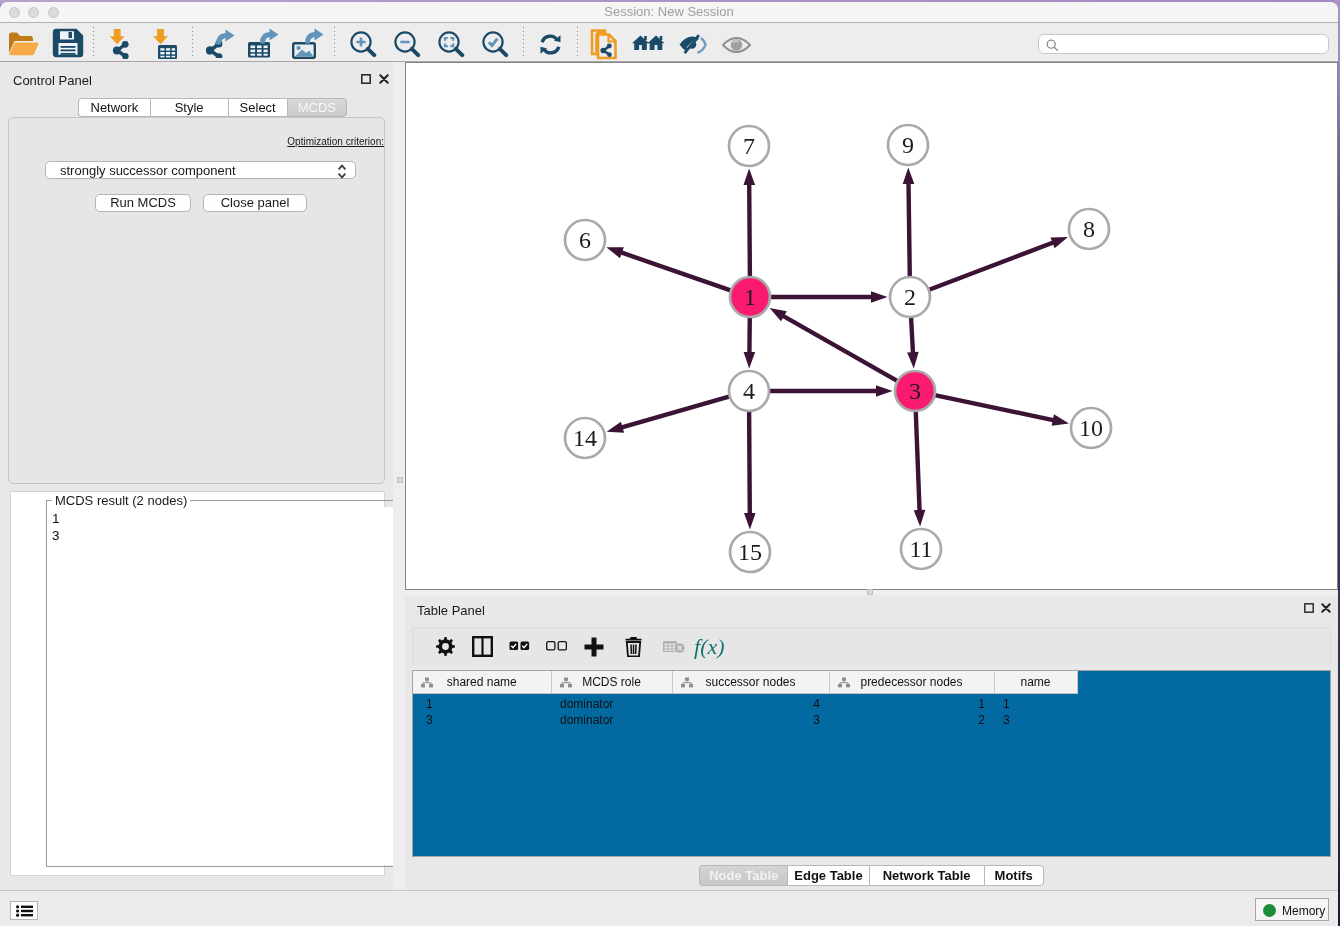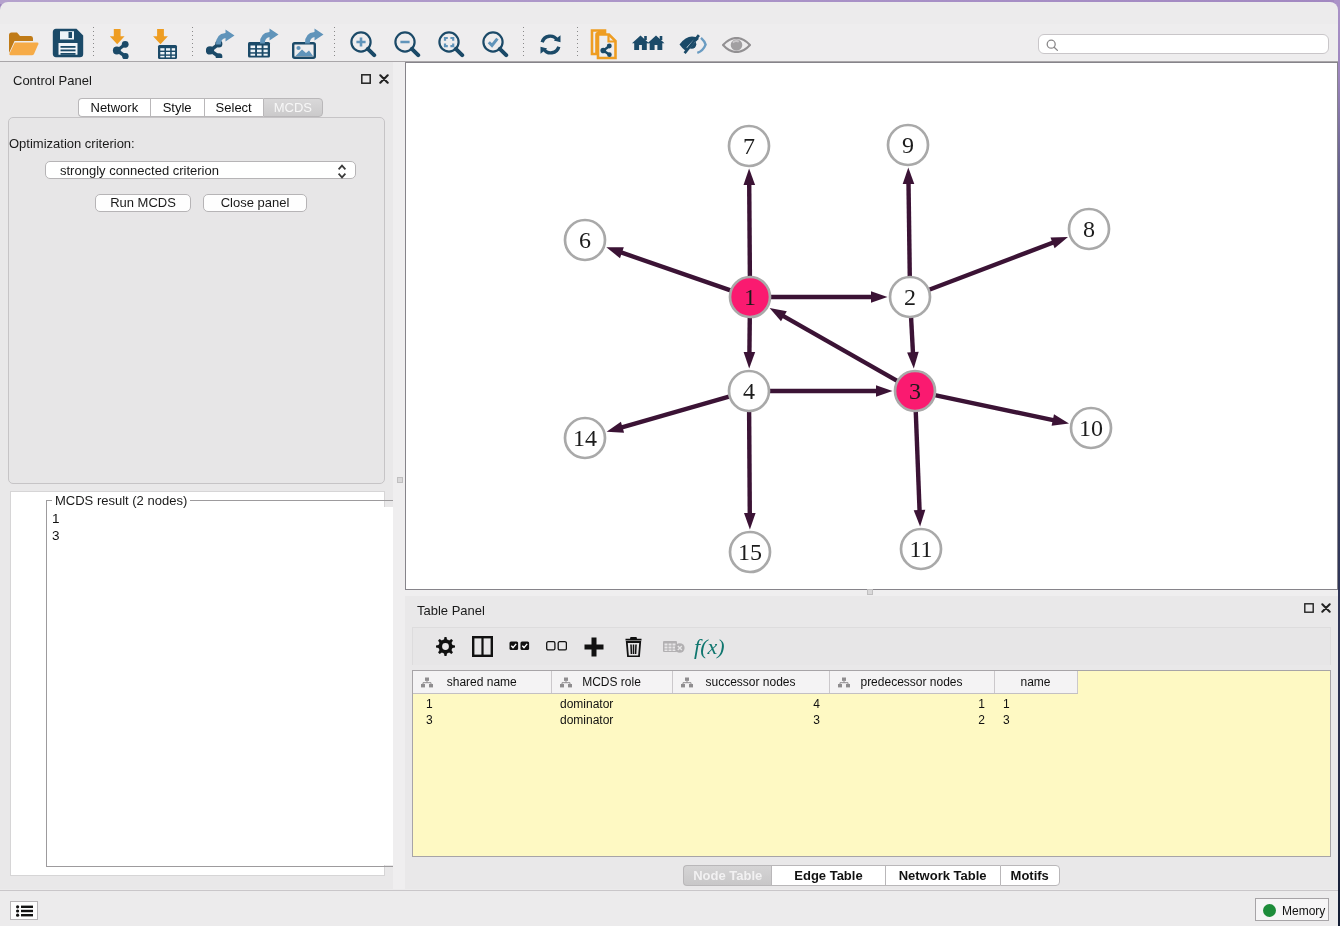--- a/index.html
+++ b/index.html
@@ -42,21 +42,21 @@
 #cp-head .lbl { position:absolute; left:13px; top:11px; font-size:13px; color:#1a1a1a; }
 .panicons { position:absolute; }
 .cp-tabs { position:absolute; left:78px; top:36px; height:19px; display:flex; font-size:13px; }
 .cp-tab { background:#fff; border:1px solid #b9b7b9; border-right:none; height:19px;
   line-height:18px; padding:0 10px; color:#111; }
 .cp-tab.first { border-radius:4px 0 0 4px; }
 .cp-tab.sel { background:linear-gradient(180deg,#d9d8d9,#cbcacb); color:#f7f7f7;
   border-radius:0 4px 4px 0; border-right:1px solid #b9b7b9; }
 #cp-body { position:absolute; left:8px; top:55px; width:377px; height:367px;
   background:#e7e6e7; border:1px solid #c6c4c6; border-radius:5px; }
-#opt-lbl { position:absolute; top:18px; width:100%; text-align:left; font-size:13px; color:#1a1a1a; }
+#opt-lbl { position:absolute; top:18px; width:100%; text-align:right; font-size:10px; color:#1a1a1a;text-decoration:underline; }
 #combo { position:absolute; left:36px; top:43px; width:311px; height:18px; background:#fff;
   border:1px solid #b6b4b6; border-radius:5px; font-size:13px; color:#1a1a1a; }
 #combo .txt { position:absolute; left:14px; top:1px; }
 #combo svg { position:absolute; right:8px; top:2px; }
 .cpbtn { position:absolute; top:76px; height:18px; background:#fefefe;
   border:1px solid #b6b4b6; border-radius:5px; font-size:13px; color:#1a1a1a;
   text-align:center; line-height:16px; }
 
 #results { position:absolute; left:10px; top:429px; width:375px; height:385px;
   background:#fff; border:1px solid #d6d5d6; }
@@ -77,21 +77,21 @@
   font-size:13px; font-weight:bold; color:#1a1a1a; }
 .mtl { position:absolute; top:7px; }
 #netcanvas { position:absolute; left:0; top:24px; width:931px; height:502px; background:#fff; }
 
 #tablepanel { position:absolute; left:405px; top:594px; width:933px; height:293px;
   background:#e9e8e9; }
 #tp-head .lbl { position:absolute; left:12px; top:7px; font-size:13px; color:#1a1a1a; }
 #tp-toolbar { position:absolute; left:7px; top:31px; width:919px; height:38px;
   background:#e7e6e7; border:1px solid #dddcdd; border-bottom:none; }
 #tp-table { position:absolute; left:7px; top:74px; width:919px; height:187px;
-  background:#fef9c3; border:1px solid #a7a4a7; font-size:12px; color:#111; }
+  background:#0369a1; border:1px solid #a7a4a7; font-size:12px; color:#111; }
 #tp-table table { border-collapse:collapse; table-layout:fixed; }
 #tp-table th { font-weight:normal; background:#f4f3f4; border-right:1px solid #cbc8cb;
   border-bottom:1px solid #c3c0c3; height:22px; font-size:12px; color:#111; position:relative; }
 #tp-table th .hicon { position:absolute; left:8px; top:6px; margin:0; }
 #tp-table td { height:16px; padding:0 9px 0 13px; }
 .hicon { display:inline-block; vertical-align:-2px; margin-right:7px; }
 .num { text-align:right; }
 
 #tp-tabs { position:absolute; left:0; top:269px; width:100%; height:22px; text-align:center; }
 #tp-tabs .bar { display:inline-flex; height:21px; font-size:13px; font-weight:bold; }
@@ -110,20 +110,26 @@
 #membtn .dot { position:absolute; left:7px; top:5px; width:13px; height:13px;
   border-radius:50%; background:#1d8c3a; }
 #membtn .t { position:absolute; left:26px; top:5px; }
 svg { display:block; }
 </style>
 </head>
 <body>
 <div id="bg-top"></div>
 <div id="bg-right"></div>
 <div id="win">
+  <div id="titlebar">
+    <div id="wtitle">Session: New Session</div>
+    <div class="tl t1"></div>
+      <div class="tl t2"></div>
+      <div class="tl t3"></div>
+  </div>
   <div id="toolbar">
       <svg class="tbi" style="left:7px;top:5px" width="32" height="28" viewBox="0 0 32 28">
 <path d="M2 6 Q2 3.5 4.5 3.5 L10 3.5 L13 7 L24 7 Q26 7 26 9.5 L26 12 L7.5 12 L2 24 Z" fill="#c07b17"></path>
 <path d="M7.8 13.5 L30.5 13.5 Q32 13.5 31.3 15.2 L27 25 Q26.4 26.3 24.8 26.3 L3.5 26.3 Q1.8 26.3 2.5 24.6 Z" fill="#f6ab47"></path>
 </svg>
 <svg class="tbi" style="left:52px;top:4px" width="32" height="30" viewBox="0 0 32 30">
 <path d="M2 4 Q2 2 4 2 L24 2 L30 8 L30 26 Q30 28 28 28 L4 28 Q2 28 2 26 Z" fill="#1b4a68"></path>
 <rect x="8" y="2.5" width="14" height="9" fill="#eef4f8"></rect>
 <rect x="16.5" y="4" width="3.5" height="6" fill="#1b4a68"></rect>
 <rect x="6.5" y="15" width="19" height="13" fill="#f2f6fa"></rect>
@@ -289,28 +295,28 @@
       <span class="lbl">Control Panel</span>
       <svg class="panicons" style="left:361px;top:12px" width="10" height="10" viewBox="0 0 10 10">
           <rect x="0.8" y="0.8" width="8.4" height="8.4" fill="none" stroke="#222" stroke-width="1.5"></rect>
         </svg>
       <svg class="panicons" style="left:379px;top:12px" width="10" height="10" viewBox="0 0 10 10">
           <path d="M1.3 1.3 L8.7 8.7 M8.7 1.3 L1.3 8.7" stroke="#222" stroke-width="2.1" stroke-linecap="round"></path>
         </svg>
     </div>
     <div class="cp-tabs">
       <div class="cp-tab first" style="padding:0 11.5px">Network</div>
-      <div class="cp-tab" style="padding:0 12px">Style</div>
+      <div class="cp-tab" style="padding:0 24px">Style</div>
       <div class="cp-tab" style="padding:0 11px">Select</div>
       <div class="cp-tab sel">MCDS</div>
     </div>
     <div id="cp-body">
       <div id="opt-lbl">Optimization criterion:</div>
       <div id="combo">
-          <span class="txt">strongly connected criterion</span>
+          <span class="txt">strongly successor component</span>
         <svg width="10" height="15" viewBox="0 0 10 15">
             <path d="M1.6 5.4 L5 1.6 L8.4 5.4" fill="none" stroke="#3a3a3a" stroke-width="1.7"></path>
             <path d="M1.6 9.6 L5 13.4 L8.4 9.6" fill="none" stroke="#3a3a3a" stroke-width="1.7"></path>
           </svg>
       </div>
       <div class="cpbtn" style="left:86px; width:96px;">Run MCDS</div>
       <div class="cpbtn" style="left:194px; width:104px;">Close panel</div>
     </div>
     <div id="results">
       <div id="resgroup">
@@ -519,21 +525,21 @@
               <td class="num">3</td>
               <td class="num">2</td>
               <td style="padding-left:9px">3</td>
             </tr>
 </tbody>
         </table>
       </div>
     <div id="tp-tabs">
       <div class="bar">
         <div class="tp-tab sel" style="padding:0 9px">Node Table</div>
-        <div class="tp-tab" style="padding:0 22px">Edge Table</div>
+        <div class="tp-tab" style="padding:0 6px">Edge Table</div>
         <div class="tp-tab" style="padding:0 13px">Network Table</div>
         <div class="tp-tab last" style="padding:0 10px">Motifs</div>
       </div>
     </div>
   </div>
   <div id="statusbar">
     <div id="listbtn">
         <svg style="position:absolute;left:5px;top:3px" width="17" height="12" viewBox="0 0 17 12">
 <g fill="#111">
             <circle cx="1.6" cy="1.8" r="1.6"></circle>

